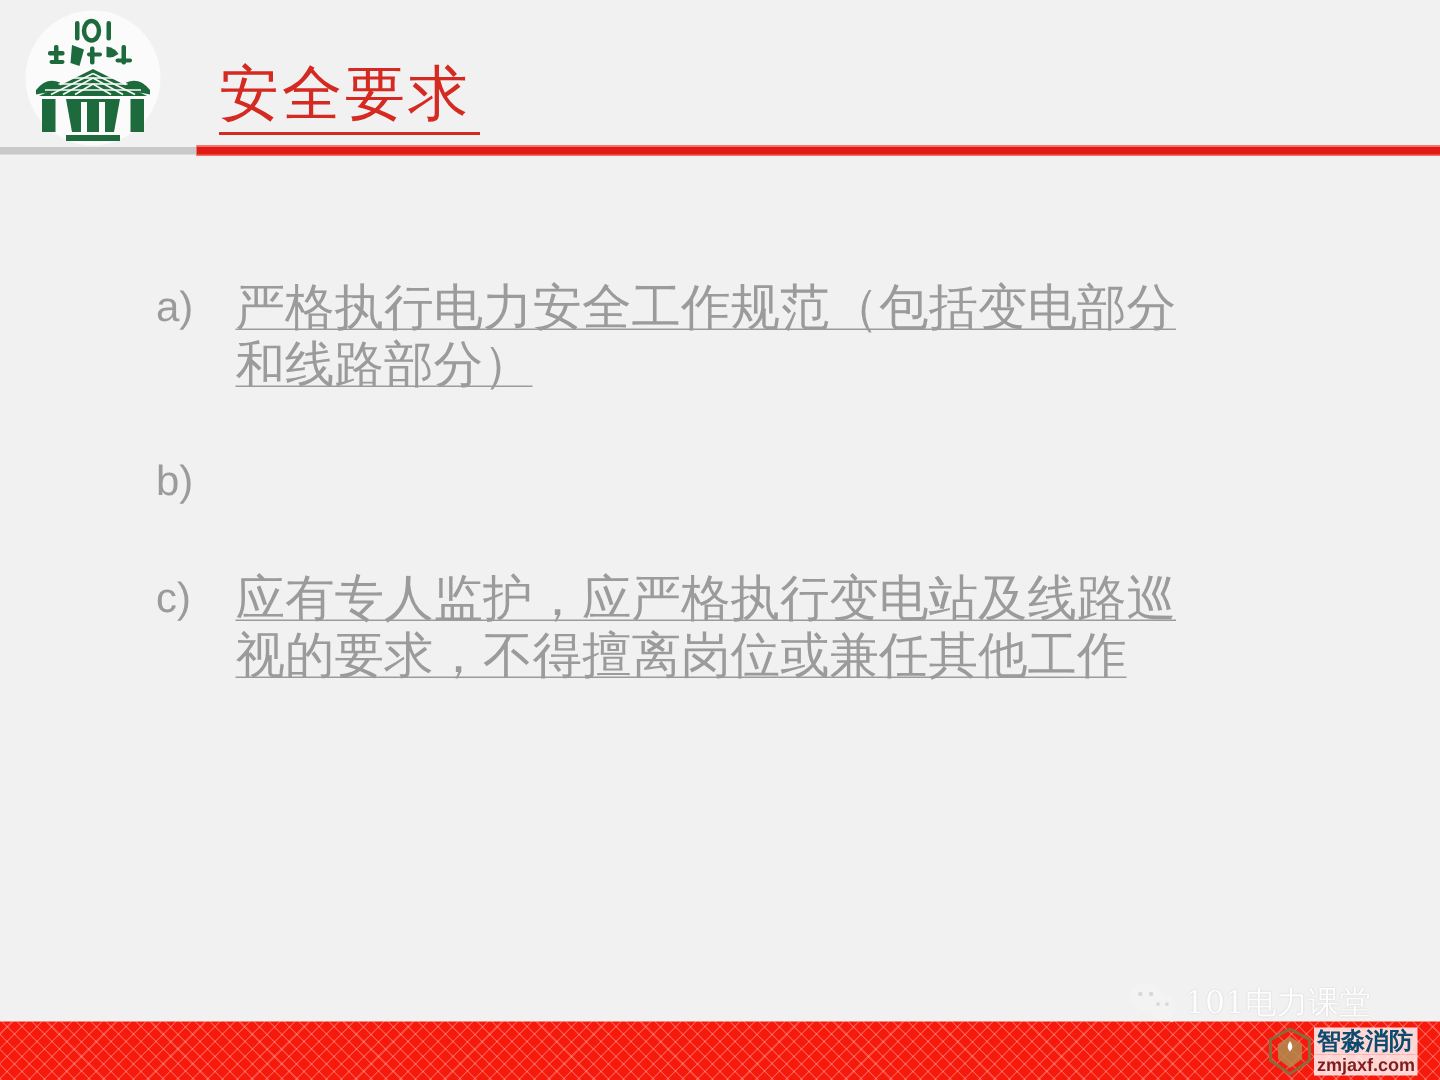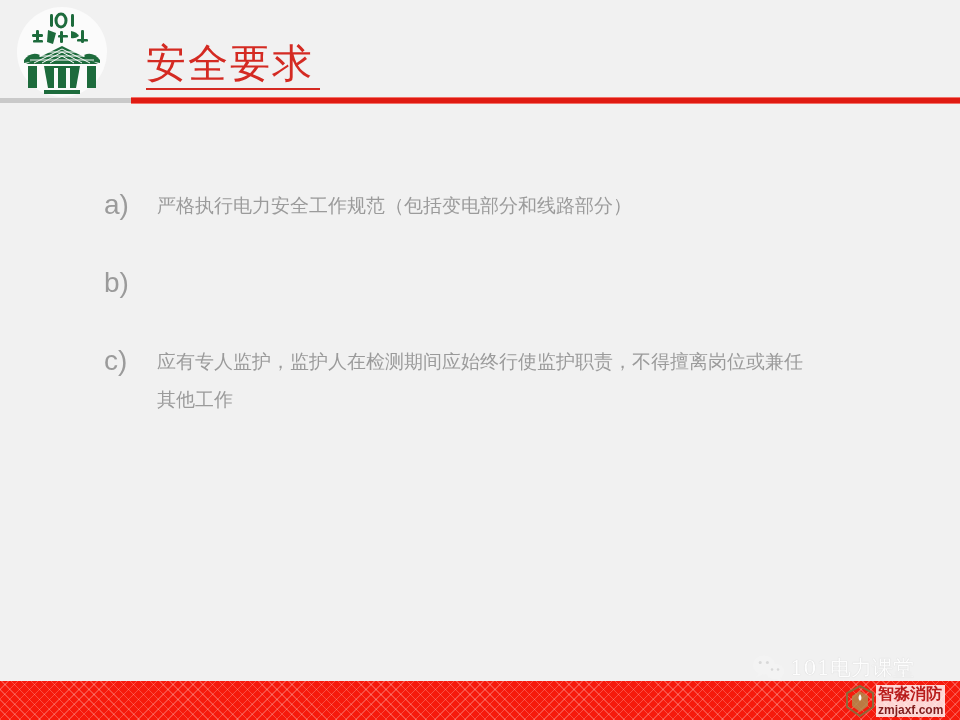--- a/index.html
+++ b/index.html
@@ -95,23 +95,24 @@
     width: 53px;
     font-family: "Liberation Sans", sans-serif;
     font-size: 28px;
     line-height: 38px;
     color: #9b9b9b;
   }
   .item-text {
     flex: 1 1 auto;
     max-width: 655px;
     font-family: "DejaVu Serif", "Liberation Serif", serif;
-    font-size: 19px;
+    font-size: 33px;
     line-height: 38px;
     color: #9b9b9b;
+    text-decoration: underline;
     text-underline-offset: 3px;
     text-decoration-thickness: 1px;
   }
 
   
   #red-band {
     position: absolute;
     left: 0;
     bottom: 0;
     width: 960px;
@@ -176,21 +177,21 @@
   #brand-words {
     display: flex;
     flex-direction: column;
     justify-content: center;
   }
   #brand-name {
     font-family: "DejaVu Sans", "Liberation Sans", sans-serif;
     font-size: 16px;
     line-height: 18px;
     font-weight: bold;
-    color: #b91c1c;
+    color: #0c4a6e;
     white-space: nowrap;
     background: rgba(255,255,255,0.82);
     padding: 0 2px;
   }
   #brand-site {
     font-family: "Liberation Sans", sans-serif;
     font-size: 12px;
     line-height: 14px;
     font-weight: bold;
     color: #7f1d1d;
@@ -268,21 +269,21 @@
       <div class="item-marker">a)</div>
       <div class="item-text">严格执行电力安全工作规范（包括变电部分和线路部分）</div>
     </div>
 
     <div class="item">
       <div class="item-marker">b)</div>
     </div>
 
     <div class="item">
       <div class="item-marker">c)</div>
-      <div class="item-text">应有专人监护，监护人在检测期间应始终行使监护职责，不得擅离岗位或兼任其他工作</div>
+      <div class="item-text">应有专人监护，应严格执行变电站及线路巡视的要求，不得擅离岗位或兼任其他工作</div>
     </div>
 
   </div>
 
   <div id="red-band"></div>
 
   <div id="watermark">
     <div id="wechat-icon">
       <svg viewBox="0 0 34 28" width="34" height="28" aria-hidden="true">
         <g fill="#f3f3f3">

